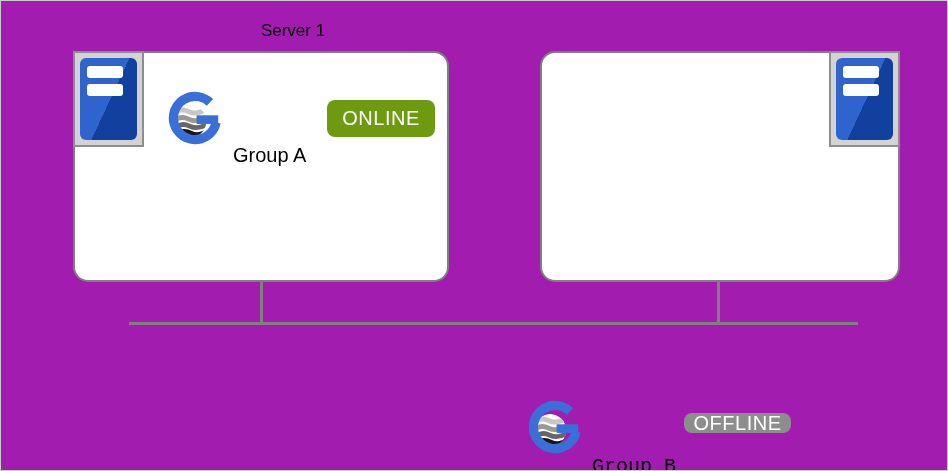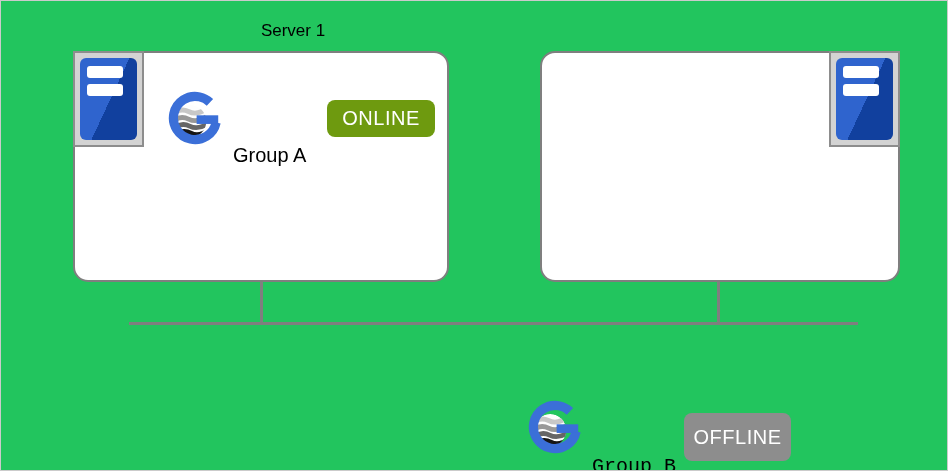--- a/index.html
+++ b/index.html
@@ -1,18 +1,18 @@
 <!DOCTYPE html>
 <html><head>
 <meta charset="utf-8">
 <style>
   html,body{margin:0;padding:0;background:#fff;}
   body{font-family:"Liberation Sans", sans-serif;}
   .canvas{
-    position:relative;width:948px;height:471px;background:#22c55e;
+    position:relative;width:948px;height:471px;background:#a21caf;
     border:1px solid #cbcbcb;box-sizing:border-box;overflow:hidden;
   }
   .server-label{
     position:absolute;width:160px;height:22px;text-align:center;
     font-size:17px;color:#000;line-height:22px;
   }
   .server-box{
     position:absolute;background:#ffffff;border:2px solid #7f7f7f;
     border-radius:15px;box-sizing:border-box;
   }
@@ -108,15 +108,15 @@
           <path d="M6 58 Q22 44 38 52 T 74 46" stroke="#989898" stroke-width="9"></path>
           <path d="M8 71 Q24 57 40 65 T 76 59" stroke="#666666" stroke-width="9"></path>
           <path d="M10 85 Q26 71 42 79 T 78 72" stroke="#161616" stroke-width="11"></path>
         </g>
       </g>
       <circle cx="50" cy="50" r="40" fill="none" stroke="#3b6fd8" stroke-width="17" stroke-dasharray="209.4 41.9" transform="rotate(12 50 50)"></circle>
       <rect x="53" y="45" width="40" height="16" fill="#3b6fd8"></rect>
     </svg>
   </div>
   <div class="group-label" style="left:591px;top:418px;font-family:Liberation Mono, monospace;">Group B</div>
-  <div class="status-badge" style="left: 683px; top: 412px; width: 107px; height: 48px; background-color: rgb(141, 141, 141);">OFFLINE</div>
+  <div class="status-badge" style="left: 683px; top: 412px; width: 107px; height: 20px; background-color: rgb(141, 141, 141);">OFFLINE</div>
 
 </div>
 
 </body></html>

